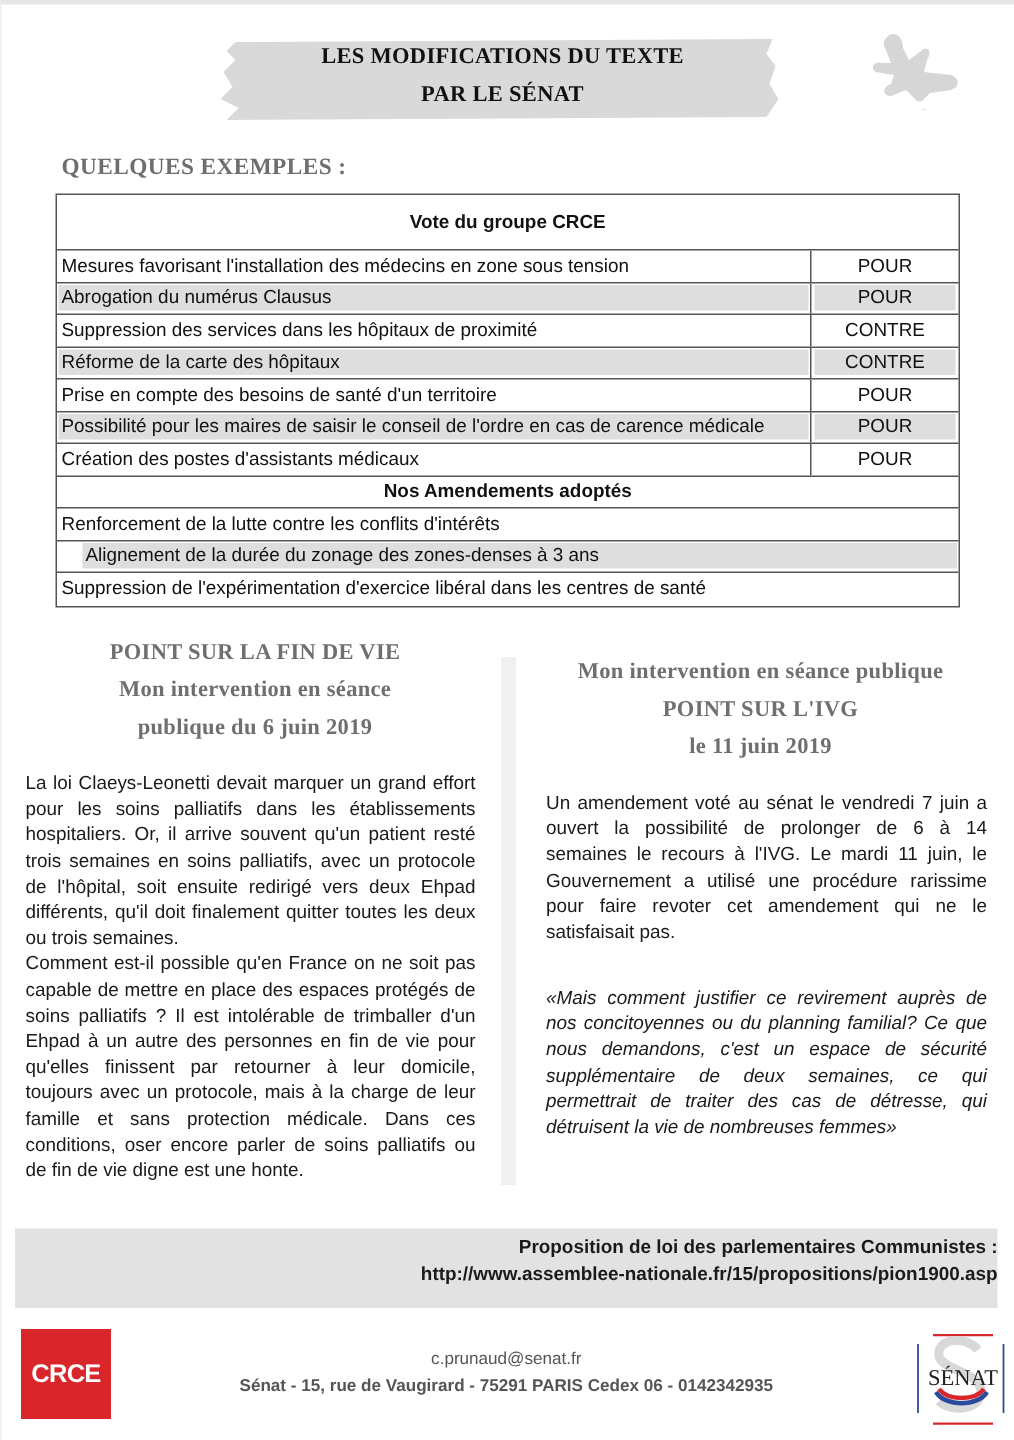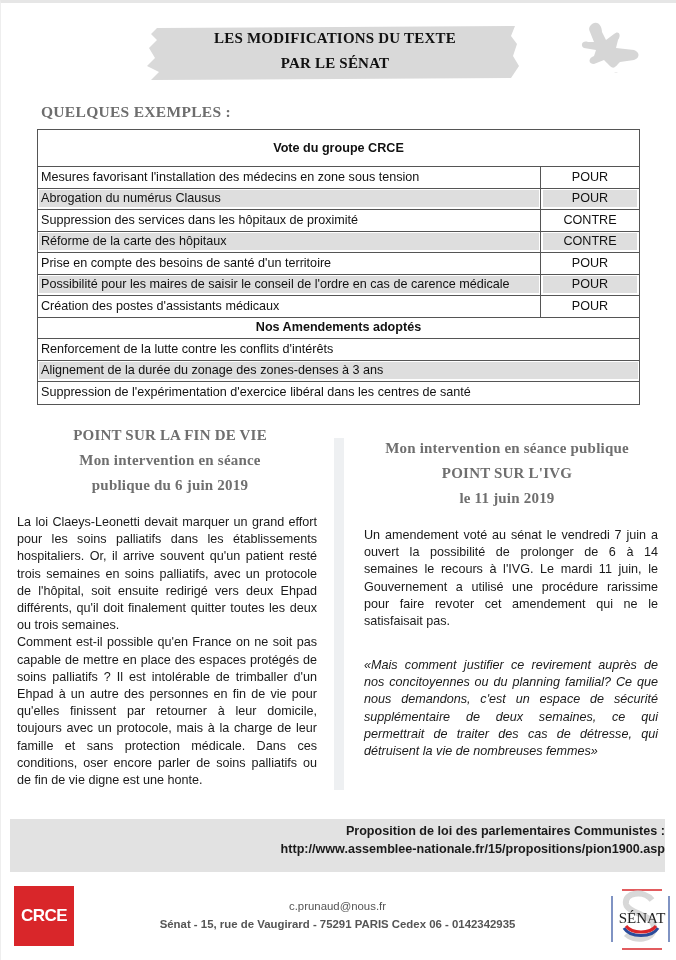--- a/index.html
+++ b/index.html
@@ -22,21 +22,21 @@
   .tr.head { height: 37px; }
   .cell-m { flex: 0 0 503px; border-right: 1px solid #555; padding: 2px 3px; font-size: 12.6px; line-height: 17px; display: flex; align-items: center; }
   .cell-v { flex: 1; padding: 2px 3px; font-size: 12.6px; line-height: 17px; display: flex; align-items: center; justify-content: center; text-align: center; }
   .head .cell-m { font-weight: bold; align-items: flex-start; justify-content: center; }
   .head .cell-v { font-weight: bold; line-height: 15px; }
   .tr.shaded .cell-m span, .tr.shaded .cell-v span { background: #dedede; display: block; width: 100%; padding: 0 2px; }
   .tr.shaded .cell-m { padding: 2px 1px; }
   .tr.shaded .cell-v { padding: 2px 2px; }
   .cell-full { flex: 1; padding: 2px 3px; font-size: 12.6px; line-height: 17px; display: flex; align-items: center; }
   .cell-full.sub { font-weight: bold; justify-content: center; }
-  .tr.shaded .cell-full span { background: #dedede; display: block; width: 100%; padding: 0 2px; }
+  .tr.shaded .cell-full span { background: #dedede; display: block; width: 100%; padding: 0 2px; margin-left: 16px; }
   .tr.shaded .cell-full { padding: 2px 1px; }
 
   
   .col-heading { position: absolute; text-align: center; font-family: "Liberation Serif", serif; font-weight: bold; font-size: 15px; line-height: 25px; color: #6f6f6f; letter-spacing: 0.2px; }
   .col-left-head { left: 20px; top: 423px; width: 300px; }
   .col-right-head { left: 352px; top: 436px; width: 310px; }
   .divider { position: absolute; left: 334px; top: 438px; width: 10px; height: 352px; background: #eef0f2; }
   .body-text { position: absolute; font-size: 12.6px; line-height: 17.2px; color: #1a1a1a; text-align: justify; }
   .left-body { left: 17px; top: 514px; width: 300px; }
   .right-body-1 { left: 364px; top: 527px; width: 294px; }
@@ -181,21 +181,21 @@
 
 <div class="proposal-box">
   <div>Proposition de loi des parlementaires Communistes :</div>
   <div>http://www.assemblee-nationale.fr/15/propositions/pion1900.asp</div>
 </div>
 
 <div class="crce-logo">
   <span>CRCE</span>
 </div>
 <div class="footer-text">
-  <div>c.prunaud@nous.fr</div>
+  <div>c.prunaud@senat.fr</div>
   <div class="addr">Sénat - 15, rue de Vaugirard - 75291 PARIS Cedex 06 - 0142342935</div>
 </div>
 <svg class="senat-logo" viewBox="0 0 70 66">
   <line x1="22" y1="4" x2="62" y2="4" stroke="#d9262a" stroke-width="1.5"></line>
   <line x1="22" y1="63" x2="62" y2="63" stroke="#d9262a" stroke-width="1.5"></line>
   <line x1="12" y1="10" x2="12" y2="56" stroke="#2a4b9b" stroke-width="1.2"></line>
   <line x1="72" y1="10" x2="72" y2="56" stroke="#2a4b9b" stroke-width="1.2" transform="translate(-3,0)"></line>
   <path d="M52,14 C44,4 24,6 26,18 C28,28 54,28 54,42 C54,54 34,56 26,48" fill="none" stroke="#d8d8d8" stroke-width="6"></path>
   <path d="M24,42 C30,52 52,52 58,42" fill="none" stroke="#2a4b9b" stroke-width="3"></path>
   <path d="M26,40 C32,48 50,48 56,40" fill="none" stroke="#d9262a" stroke-width="3"></path>

